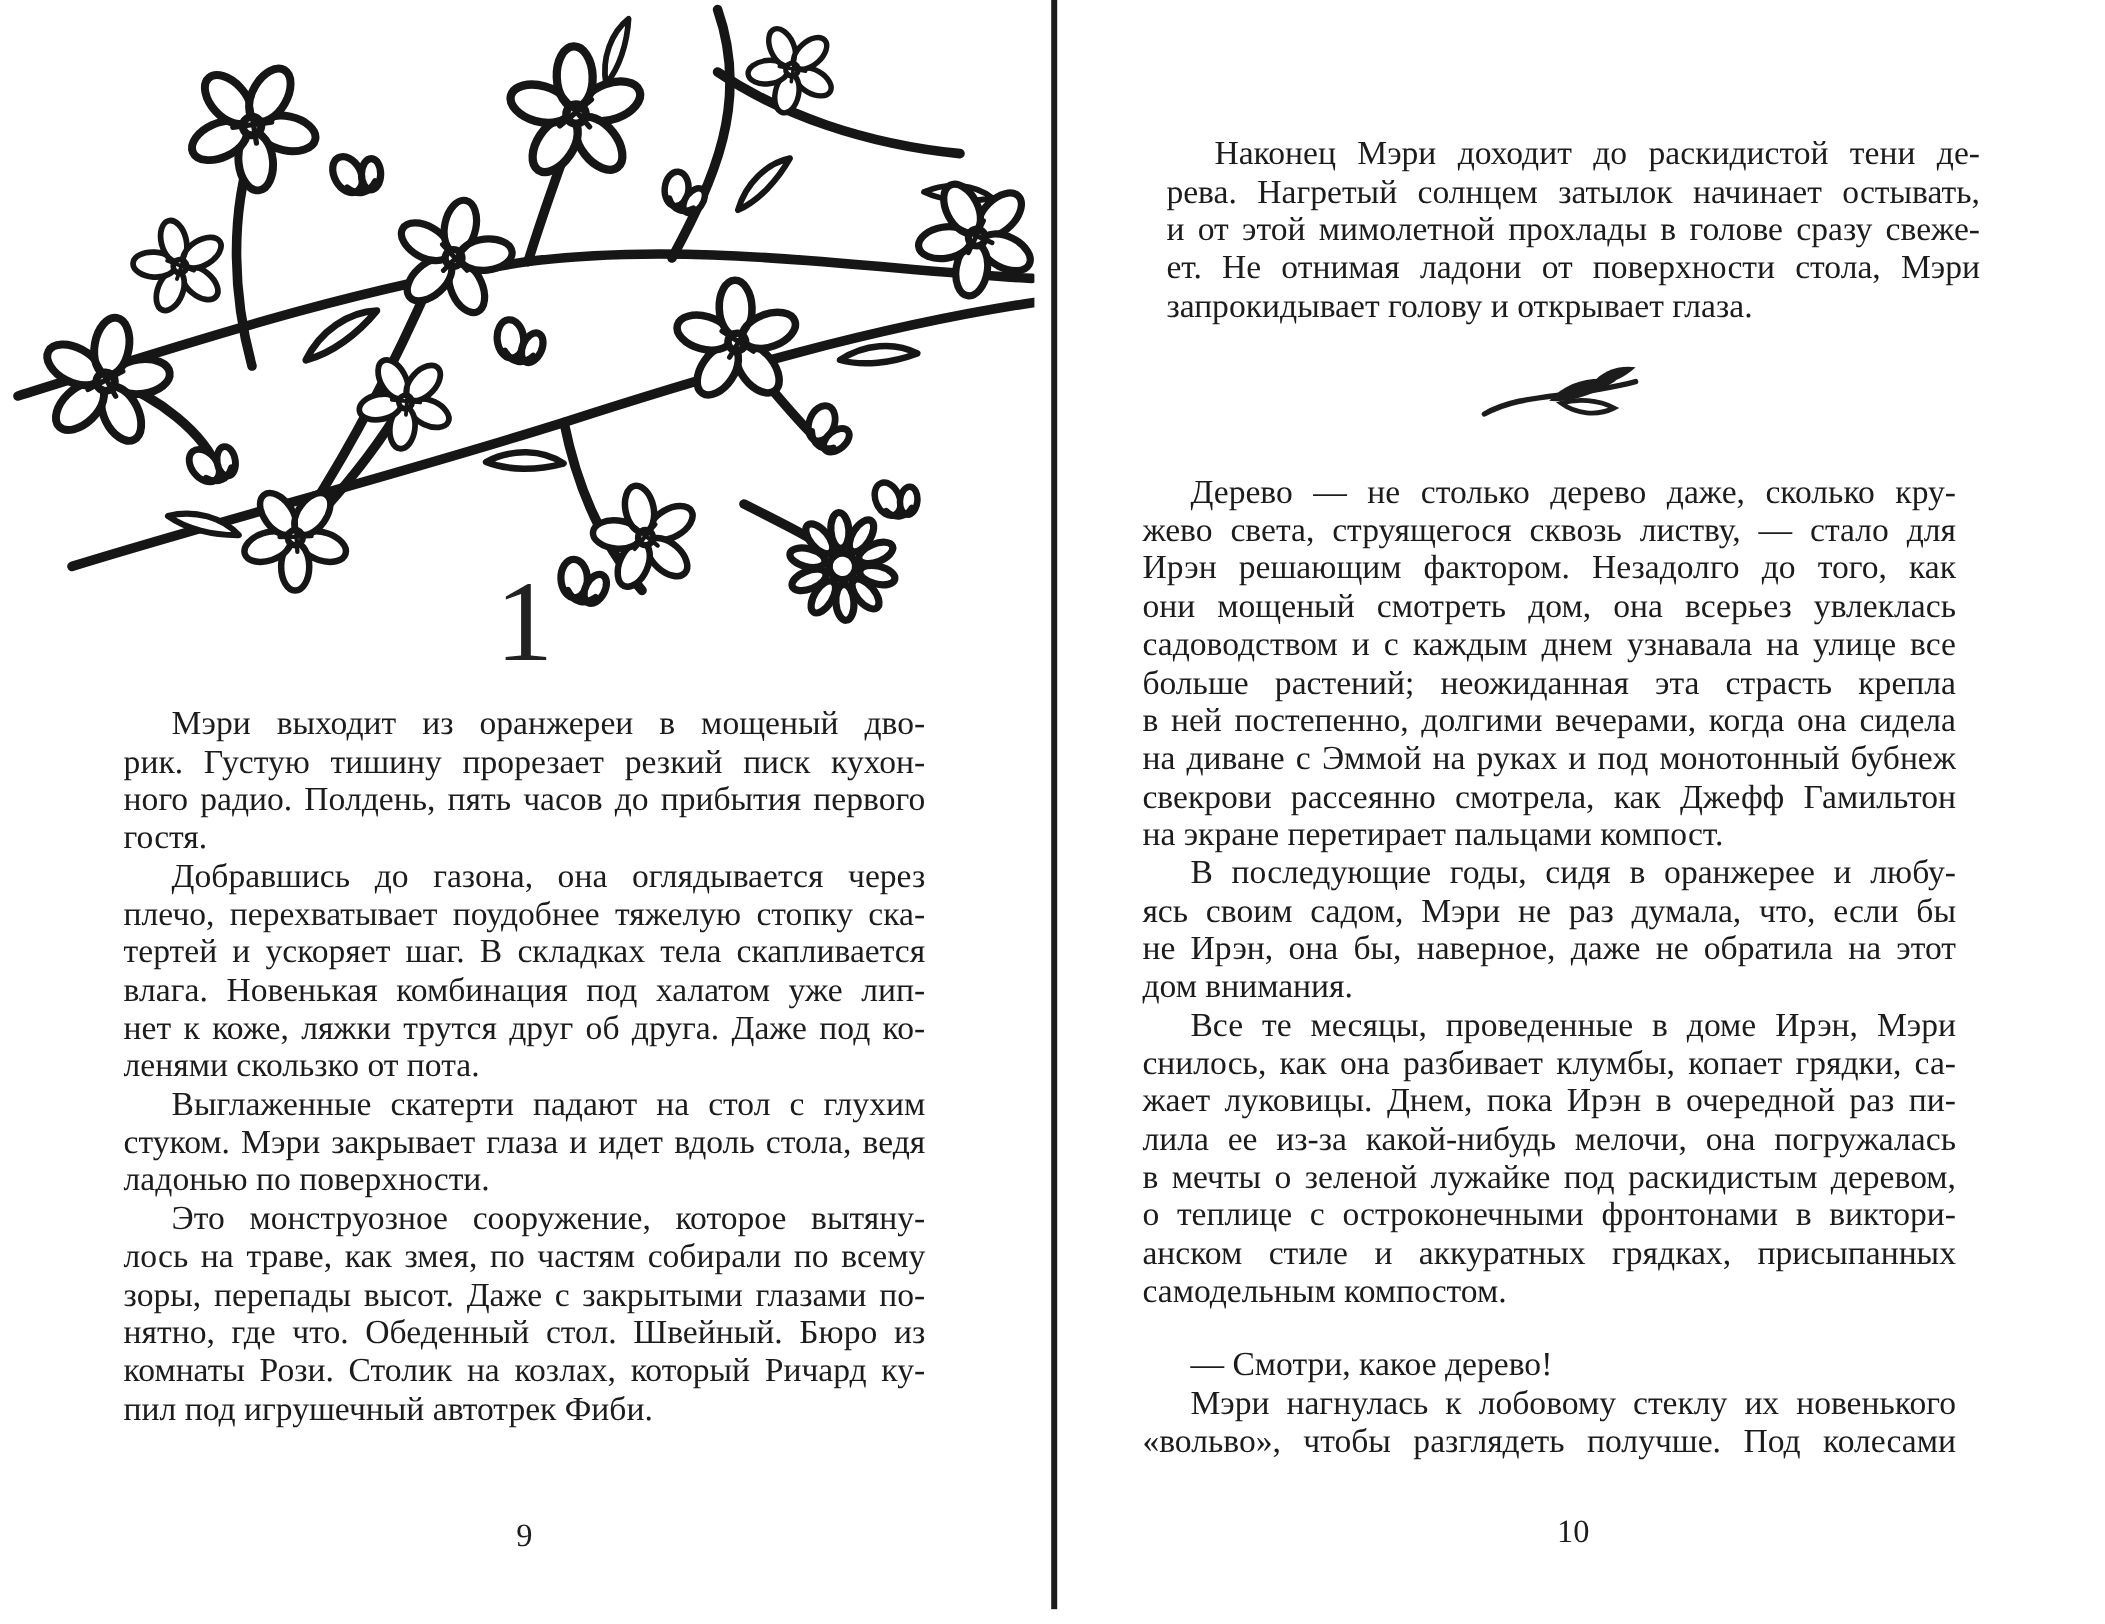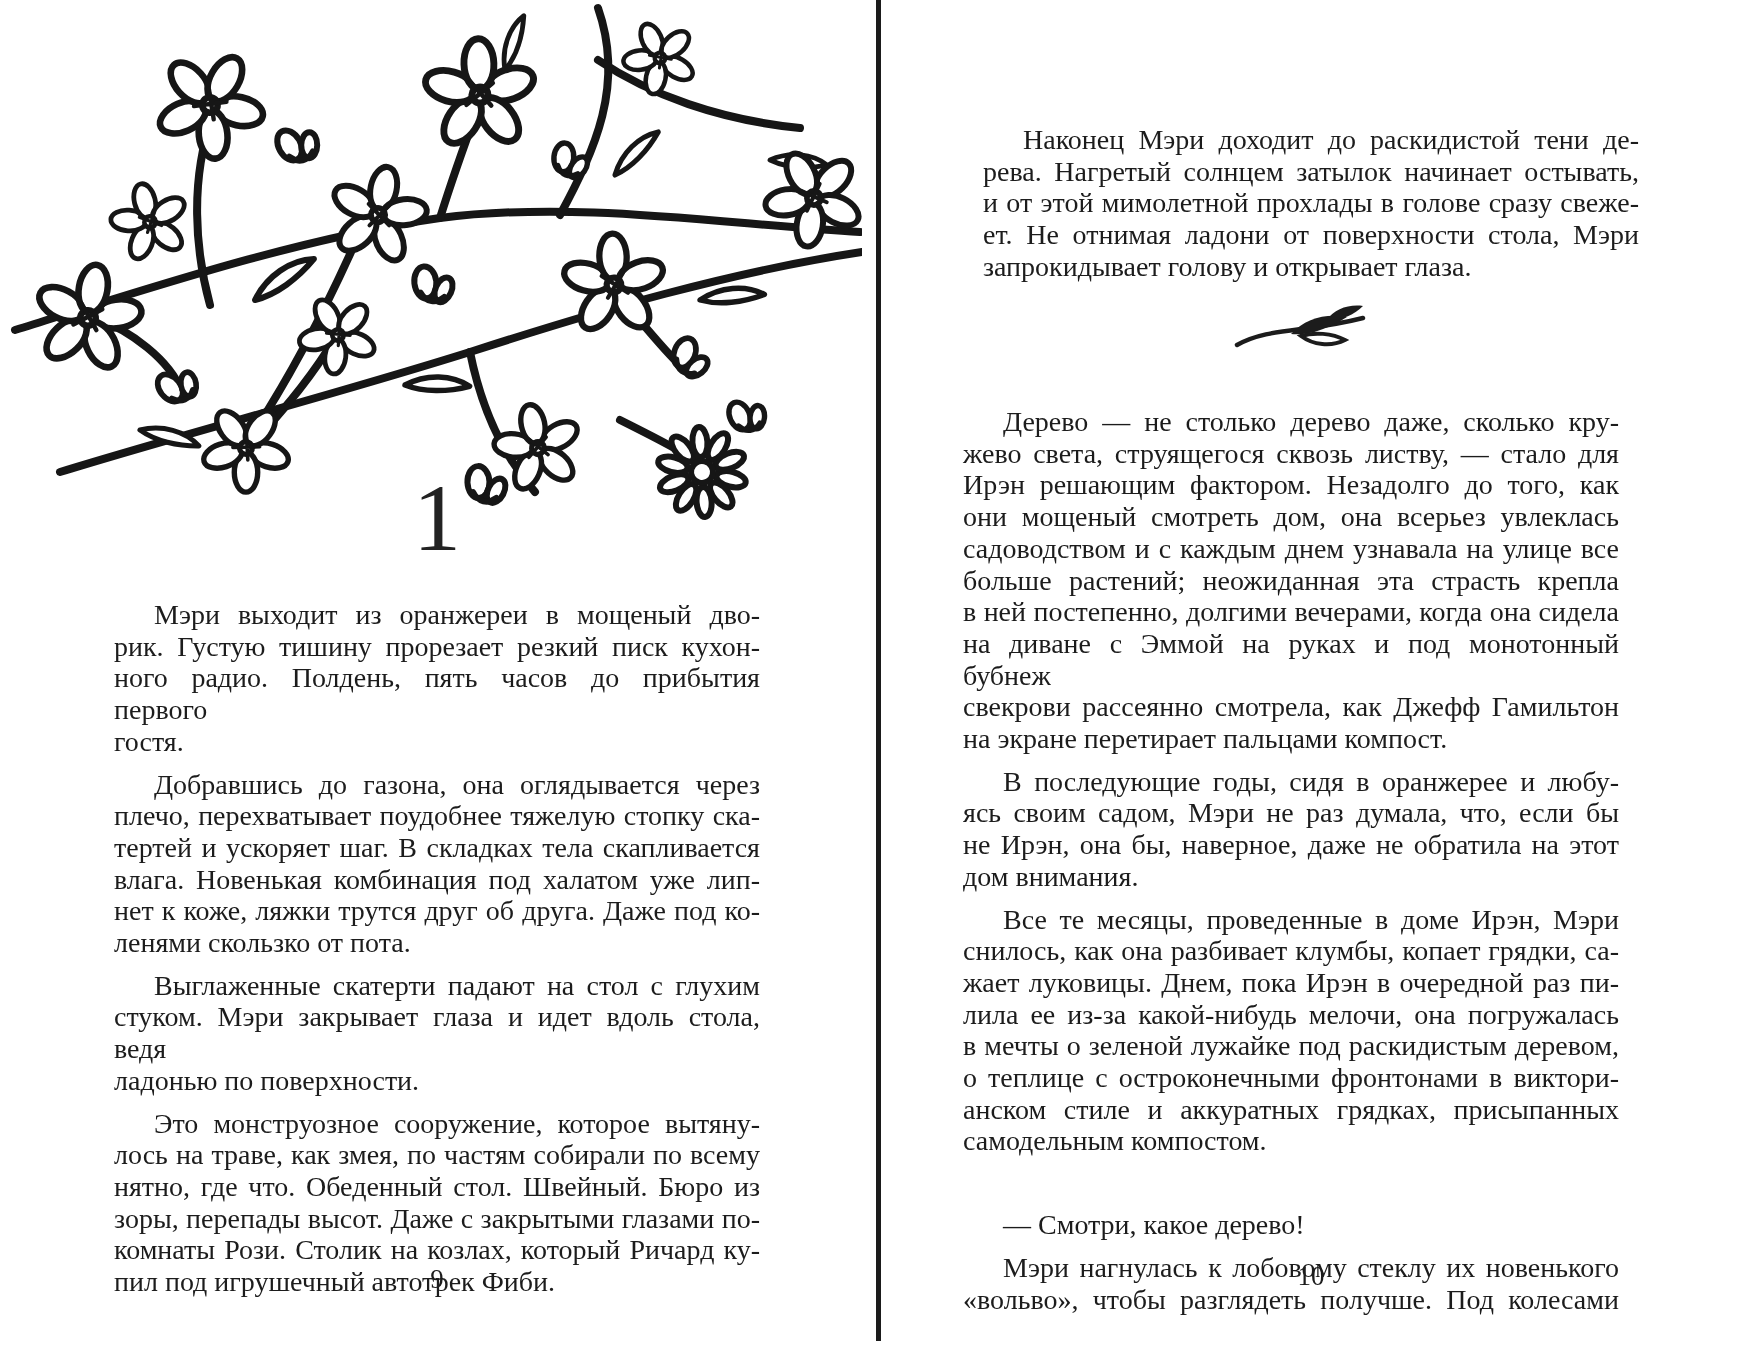--- a/index.html
+++ b/index.html
@@ -3,21 +3,21 @@
 <meta charset="utf-8">
 <style>
   html,body{margin:0;padding:0}
   body{
     width:1754px;height:1353px;position:relative;overflow:hidden;
     background:#ffffff;color:#1c1c1c;
     font-family:"Liberation Serif","DejaVu Serif",serif;
   }
   .gutter{position:absolute;left:876px;top:0;width:5px;height:1341px;background:#1b1b1b}
   .textblock{position:absolute;font-size:28px;line-height:31.7px}
-  .para{margin:11px}
+  .para{margin:0}
   .ln{text-align:justify;text-align-last:justify;white-space:normal}
   .ln.first{text-indent:40px}
   .ln.last{text-align-last:left}
   .spacer{height:30px}
   #left-text{left:103px;top:588px;width:668px}
   #right-top-text{left:972px;top:113px;width:678px}
   #right-main-text{left:952px;top:395px;width:678px}
   .chapter-number{
     position:absolute;left:103px;top:470px;width:668px;
     text-align:center;font-size:96px;line-height:96px;font-weight:400;color:#222;
@@ -133,22 +133,22 @@
       <div class="ln last">ленями скользко от пота.</div>
     </div>
     <div class="para">
       <div class="ln first">Выглаженные скатерти падают на стол с глухим</div>
       <div class="ln">стуком. Мэри закрывает глаза и идет вдоль стола, ведя</div>
       <div class="ln last">ладонью по поверхности.</div>
     </div>
     <div class="para">
       <div class="ln first">Это монструозное сооружение, которое вытяну-</div>
       <div class="ln">лось на траве, как змея, по частям собирали по всему</div>
+      <div class="ln">зоры, перепады высот. Даже с закрытыми глазами по-</div>
       <div class="ln">нятно, где что. Обеденный стол. Швейный. Бюро из</div>
-      <div class="ln">зоры, перепады высот. Даже с закрытыми глазами по-</div>
       <div class="ln">комнаты Рози. Столик на козлах, который Ричард ку-</div>
       <div class="ln last">пил под игрушечный автотрек Фиби.</div>
     </div>
   </div>
 
 <div id="right-top-text" class="textblock">
     <div class="para">
       <div class="ln first">Наконец Мэри доходит до раскидистой тени де-</div>
       <div class="ln">рева. Нагретый солнцем затылок начинает остывать,</div>
       <div class="ln">и от этой мимолетной прохлады в голове сразу свеже-</div>

